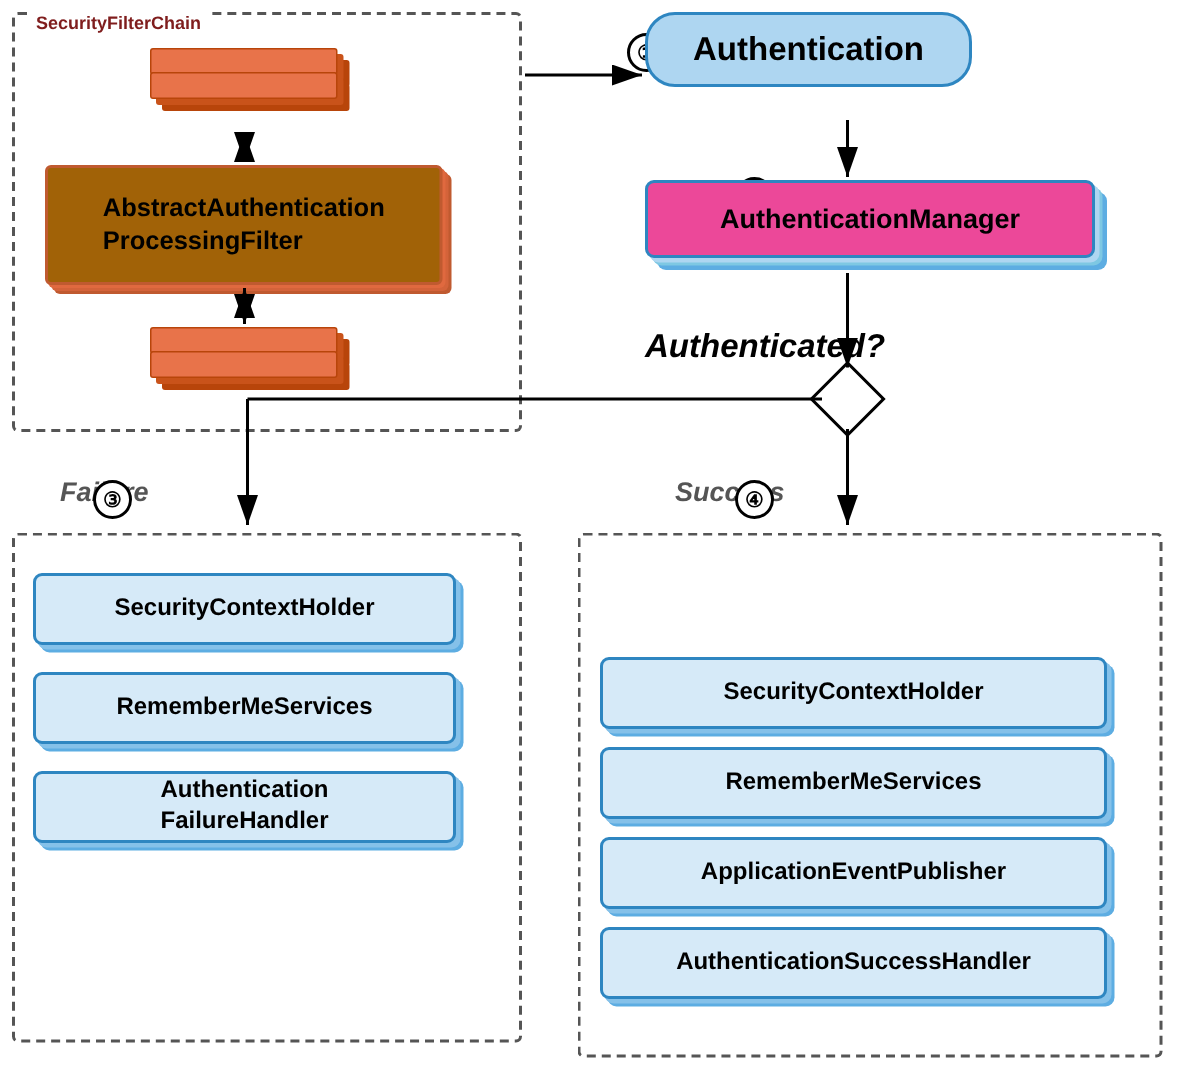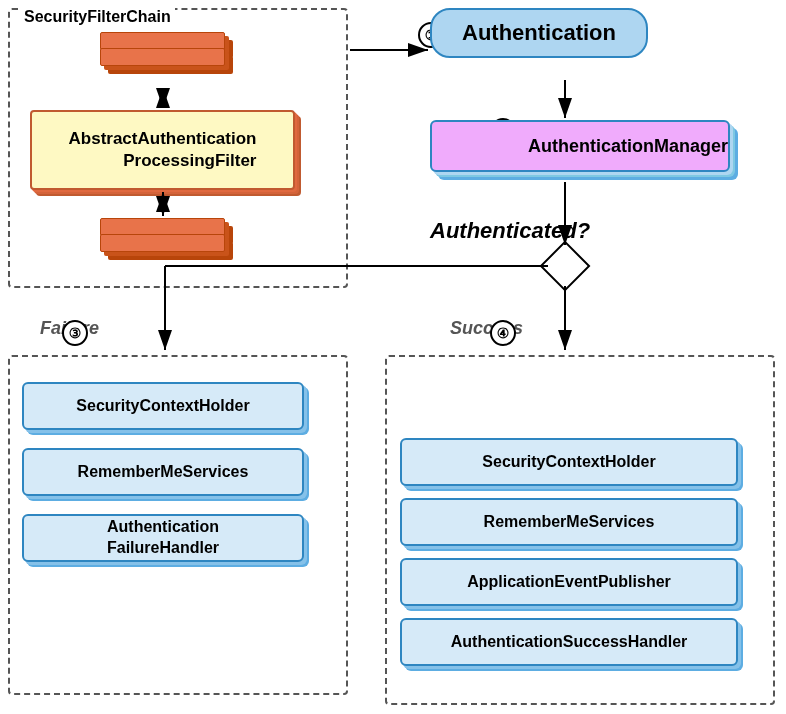--- a/index.html
+++ b/index.html
@@ -25,23 +25,23 @@
       left: 8px;
       width: 340px;
       height: 280px;
       border: 2px dashed #555;
       border-radius: 4px;
     }
     .security-filter-chain-label {
       position: absolute;
       top: -2px;
       left: 10px;
-      font-size: 16px;
-      font-weight: bold;
-      color: #000000;
+      font-size: 12px;
+      font-weight: bold;
+      color: #7f1d1d;
       background: #fff;
       padding: 0 4px;
     }
 
     
     .abstract-auth-box {
       position: absolute;
       top: 110px;
       left: 30px;
       width: 270px;
@@ -73,27 +73,27 @@
       left: 2px;
       width: 265px;
       height: 80px;
       background: #e0693f;
       border-radius: 4px;
     }
     .abstract-auth-front {
       position: relative;
       width: 265px;
       height: 80px;
-      background: #fef9c3;
+      background: #a16207;
       border: 2px solid #c05a30;
       border-radius: 4px;
       display: flex;
       align-items: center;
       justify-content: center;
-      text-align: right;
+      text-align: left;
     }
     .abstract-auth-front span {
       font-size: 17px;
       font-weight: bold;
       color: #000;
       line-height: 1.3;
     }
 
     
     
@@ -182,26 +182,26 @@
       left: 3px;
       width: 300px;
       height: 52px;
       background: #aed6f1;
       border-radius: 6px;
     }
     .stacked-blue-front {
       position: relative;
       width: 300px;
       height: 52px;
-      background: #f0abfc;
+      background: #ec4899;
       border: 2px solid #2e86c1;
       border-radius: 6px;
       display: flex;
       align-items: center;
-      justify-content: flex-end;
+      justify-content: center;
     }
     .stacked-blue-front span {
       font-size: 18px;
       font-weight: bold;
       color: #000;
     }
 
     
     .authenticated-label {
       position: absolute;

